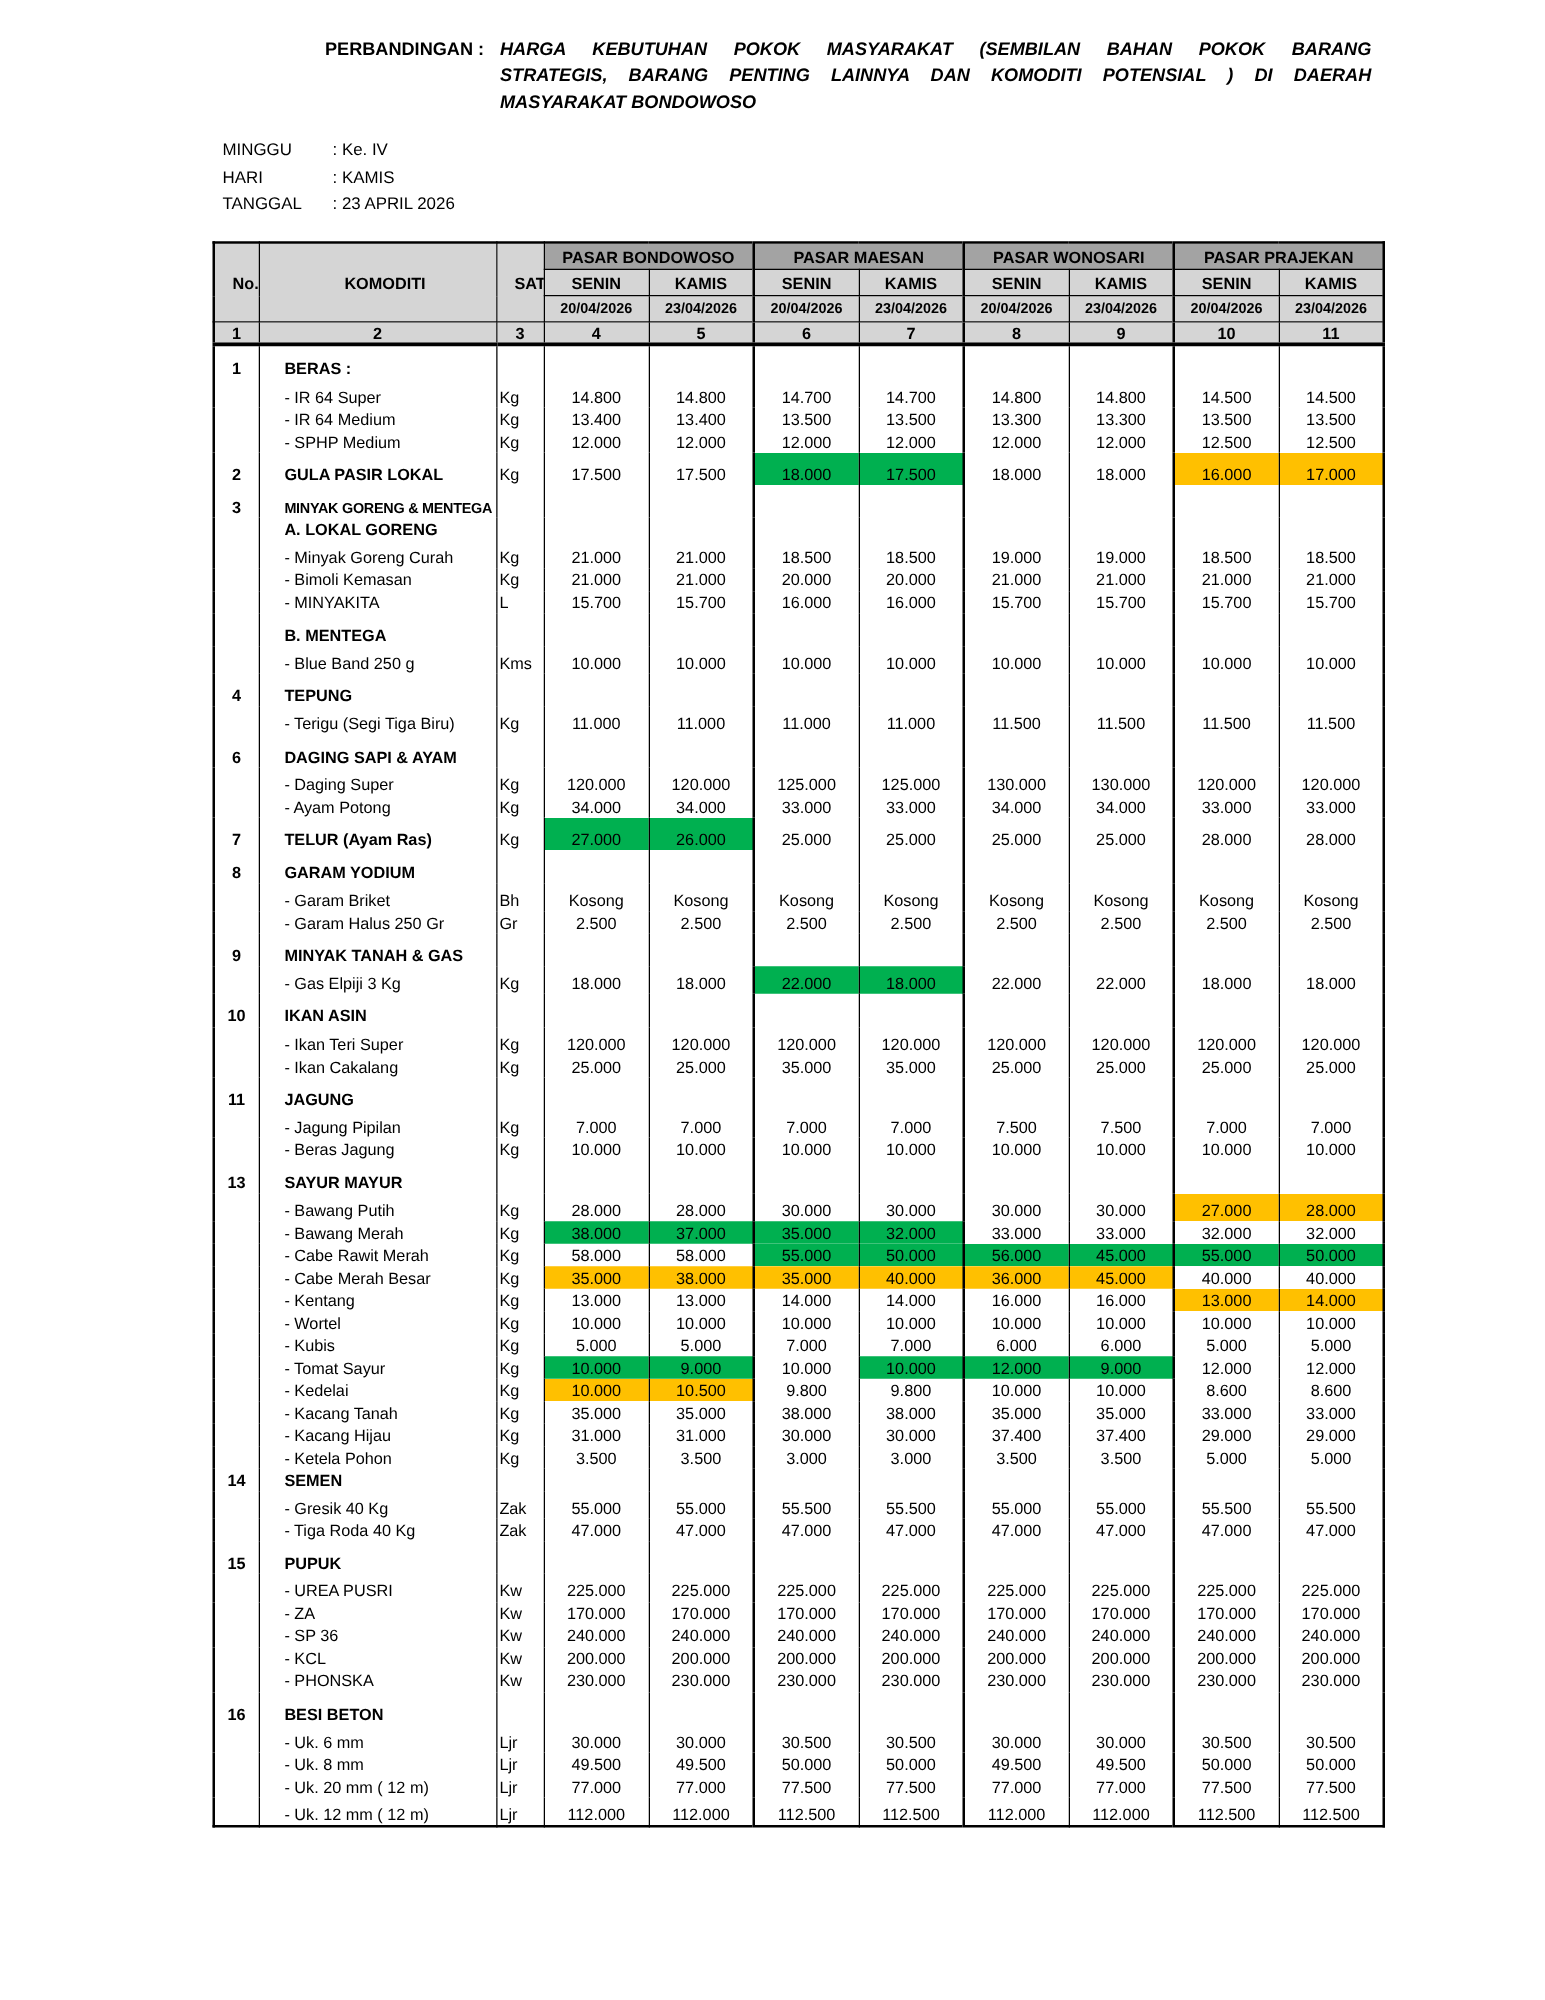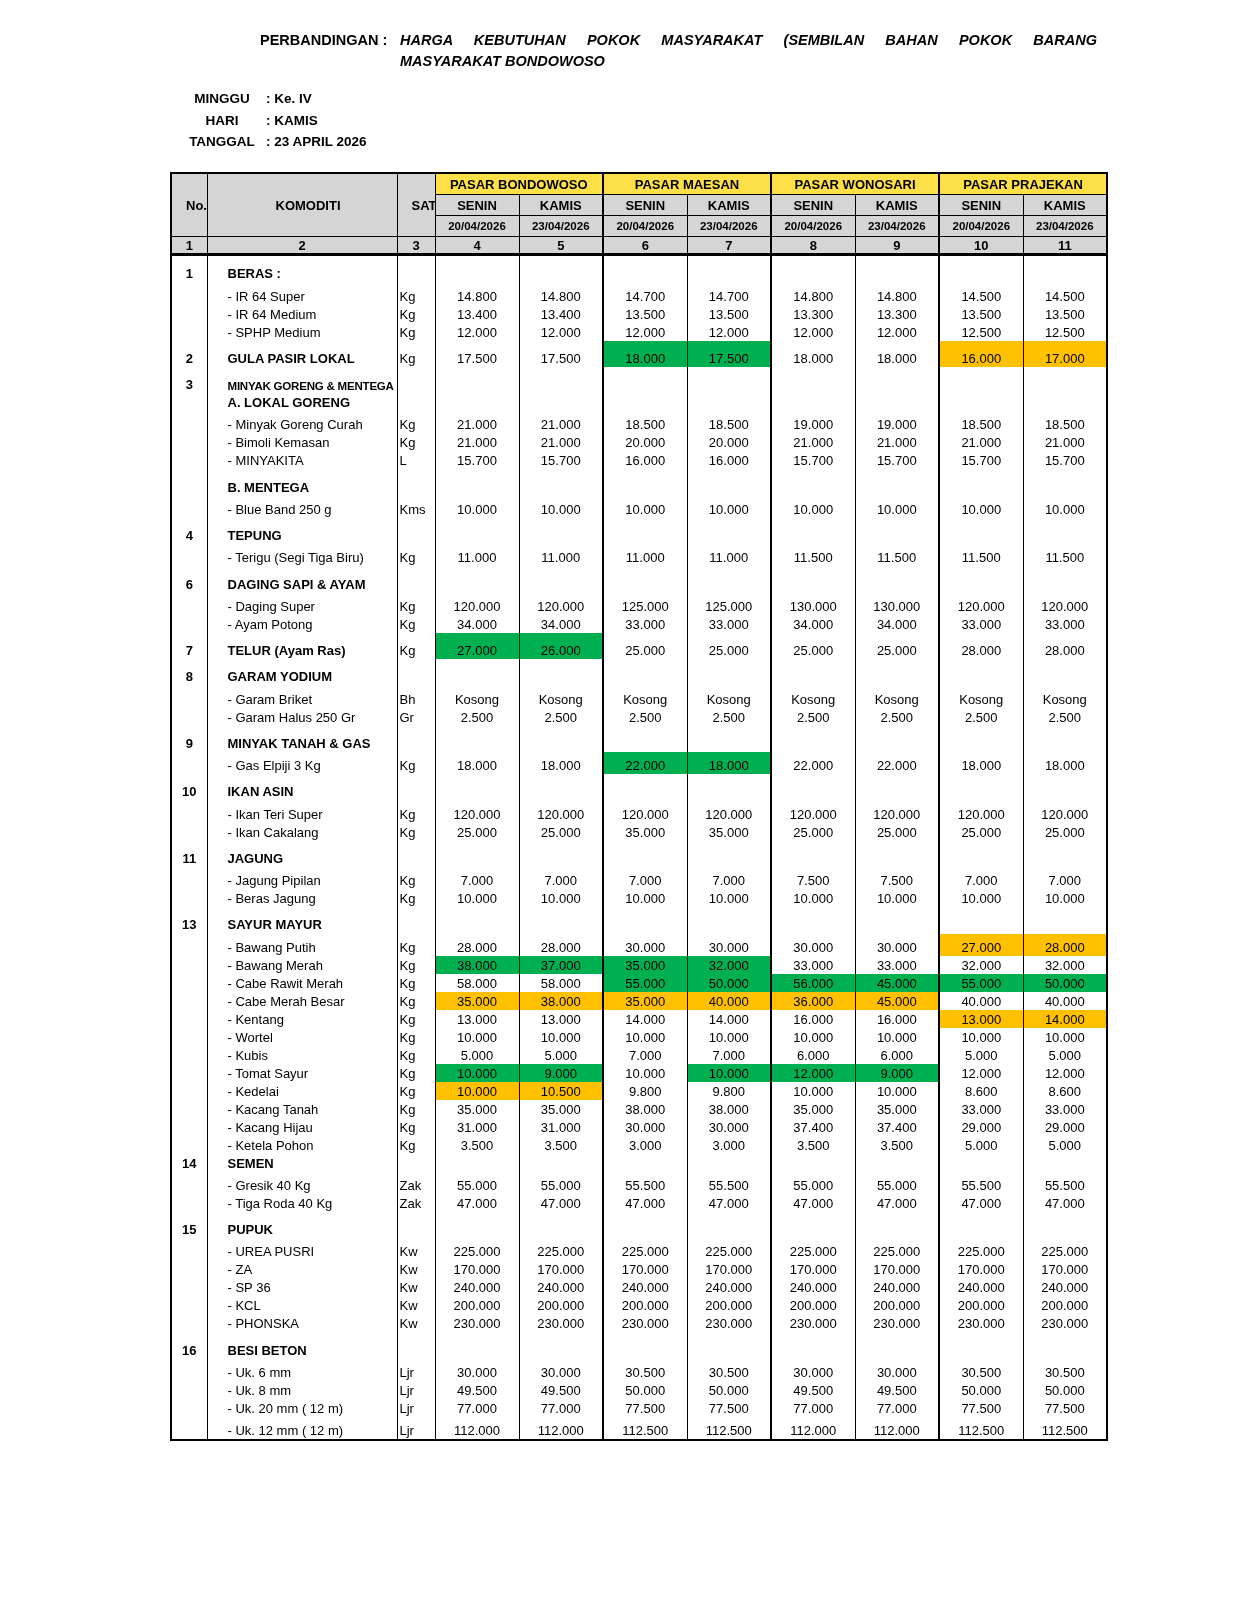--- a/index.html
+++ b/index.html
@@ -7,33 +7,33 @@
   .doc{position:relative;width:1076px;height:1600px;background:#fff;}
 
   
   .title-row{display:flex;padding:30px 0 0 260px;width:840px;font-weight:bold;font-size:14.5px;line-height:1.45;}
   .title-label{width:140px;flex:0 0 140px;white-space:nowrap;}
   .title-lines{width:697px;font-style:italic;}
   .title-line{white-space:nowrap;}
   .title-line.just{text-align:justify;text-align-last:justify;white-space:normal;}
 
   
-  .meta{margin:16px 0 0 178px;font-weight:bold;font-size:13.5px;text-align:center;}
+  .meta{margin:16px 0 0 178px;font-weight:normal;font-size:13.5px;}
   .meta-row{display:flex;line-height:1.6;}
   .meta-label{width:88px;flex:0 0 88px;}
 
   
   :root{--gray:#d5d5d5;--hl-g:#00B050;--hl-y:#FFC000;}
   table{border-collapse:collapse;table-layout:fixed;width:938px;margin:19px 0 0 170px;border:2px solid #000;}
   th,td{border-left:1px solid #000;border-right:1px solid #000;padding:0 2px;overflow:hidden;white-space:nowrap;box-sizing:border-box;}
   th.mk,td.mk{border-left:2px solid #000;}
 
   thead th{border-bottom:1px solid #000;font-weight:bold;text-align:center;}
   .h1 th{height:22px;font-size:13px;}
-  .h1 .market{background:#fde047;}
+  .h1 .market{background:#a3a3a3;}
   .hrow{background:var(--gray);font-size:13px;padding-left:14px;}
   .h2 th{background:var(--gray);height:21px;font-size:13px;}
   .h3 th{background:var(--gray);height:21px;font-size:11.5px;}
   .h4 td{background:var(--gray);height:18px;font-size:13px;font-weight:bold;text-align:center;border-bottom:3px solid #000;border-top:1px solid #000;}
 
   tbody td{font-size:13px;height:18px;vertical-align:bottom;line-height:1.25;}
   tbody .no{text-align:center;font-weight:bold;}
   tbody .name{padding-left:20px;}
   tbody .sat{text-align:left;}
   tbody .val{text-align:center;}
@@ -46,20 +46,21 @@
 </style>
 </head>
 <body>
 
 <div class="doc">
 
   <div class="title-row">
     <div class="title-label">PERBANDINGAN :</div>
     <div class="title-lines">
       <div class="title-line just">HARGA KEBUTUHAN POKOK MASYARAKAT (SEMBILAN BAHAN POKOK BARANG</div>
+      <div class="title-line just">STRATEGIS, BARANG PENTING LAINNYA DAN KOMODITI POTENSIAL ) DI DAERAH</div>
       <div class="title-line">MASYARAKAT BONDOWOSO</div>
     </div>
   </div>
 
   <div class="meta">
     <div class="meta-row">
       <span class="meta-label">MINGGU</span>
       <span class="meta-value">: Ke. IV</span>
     </div>
     <div class="meta-row">

